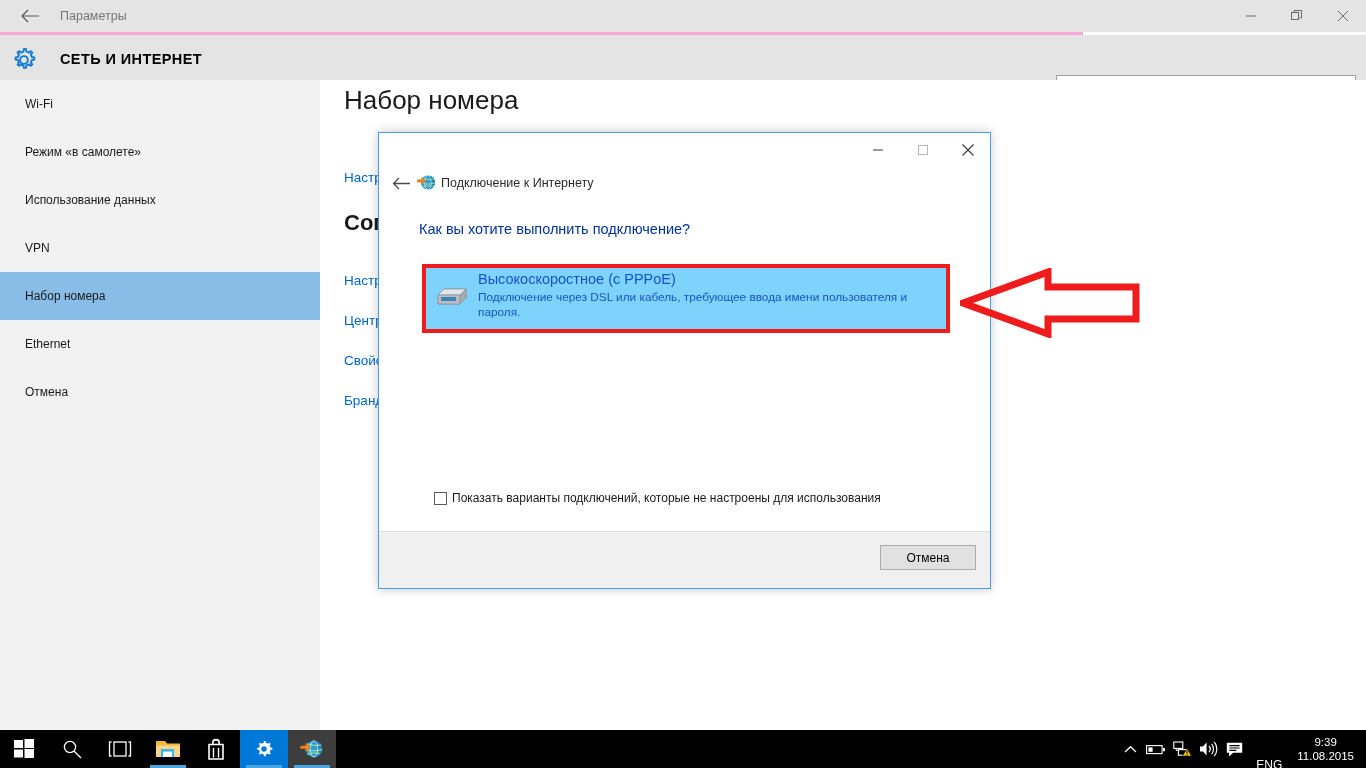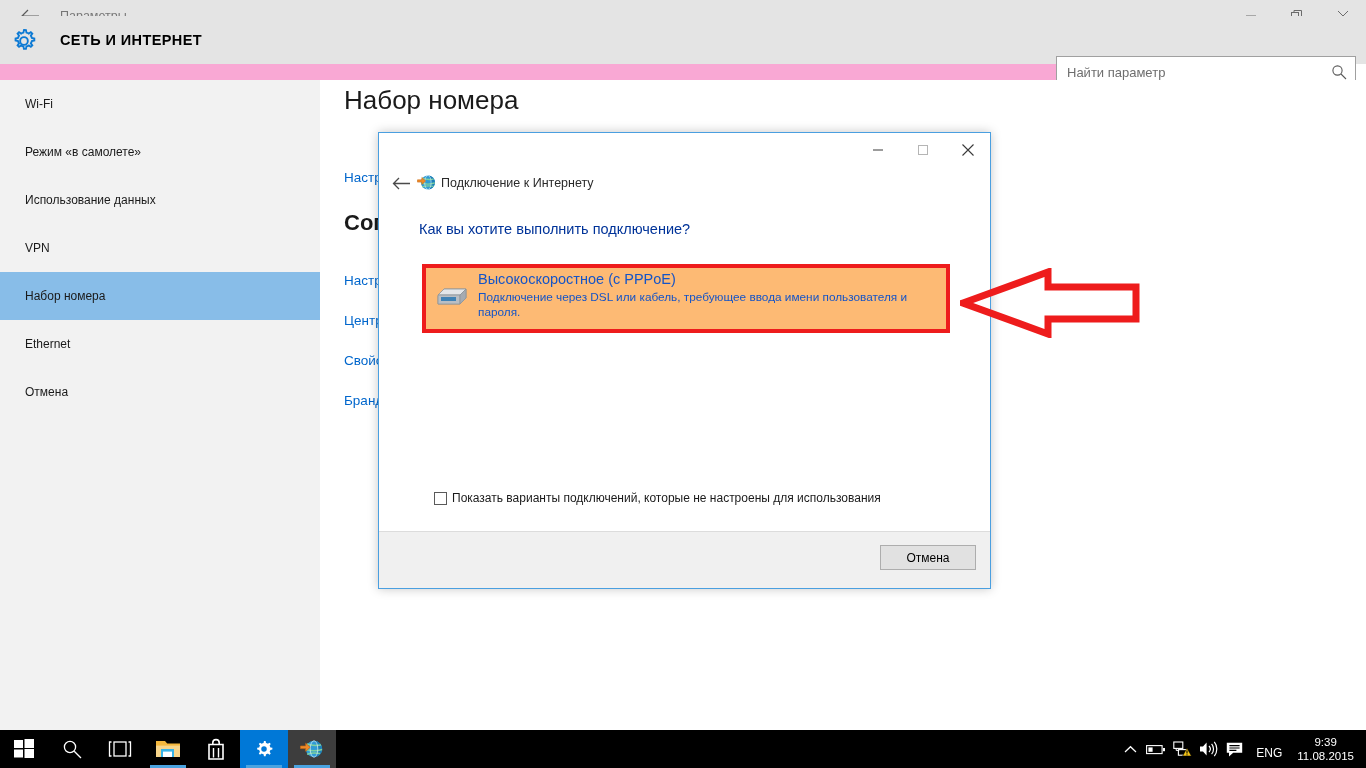--- a/index.html
+++ b/index.html
@@ -58,21 +58,21 @@
   }
   .caption-btn {
     width: 46px; height: 32px;
     display: flex; align-items: center; justify-content: center;
     color: #6b6b6b;
   }
 
   
   .settings-header {
     position: absolute;
-    left: 0; top: 16px;
+    left: 0; top: 35px;
     width: 1366px;
     height: 48px;
     background: #e4e4e4;
   }
   .header-gear {
     position: absolute;
     left: 9px; top: 10px;
     width: 30px; height: 30px;
   }
   .header-title {
@@ -225,21 +225,21 @@
   .option-highlight {
     position: absolute;
     left: 43px; top: 131px;
     width: 528px; height: 69px;
     border: 4px solid #ee1c1c;
   }
   .conn-option {
     position: absolute;
     left: 47px; top: 135px;
     width: 520px; height: 61px;
-    background: #fdba74;
+    background: #7dd3fc;
     padding: 5px 8px 0 8px;
   }
   .conn-icon {
     position: absolute;
     left: 9px; top: 11px;
     width: 34px; height: 28px;
   }
   .conn-title {
     position: absolute;
     left: 52px; top: 3px;
@@ -331,21 +331,21 @@
     height: 38px;
     display: flex;
     align-items: center;
   }
   .tray-icon {
     width: 26px; height: 38px;
     display: flex; align-items: center; justify-content: center;
   }
   .tray-lang {
     height: 38px; line-height: 38px;
-    padding: 4px 9px;
+    padding: 16px 9px;
     font-size: 12px;
     color: #ffffff;
   }
   .tray-clock {
     height: 38px;
     padding: 0 12px 0 6px;
     display: flex; flex-direction: column;
     align-items: center; justify-content: center;
     color: #ffffff;
     font-size: 11.5px;

